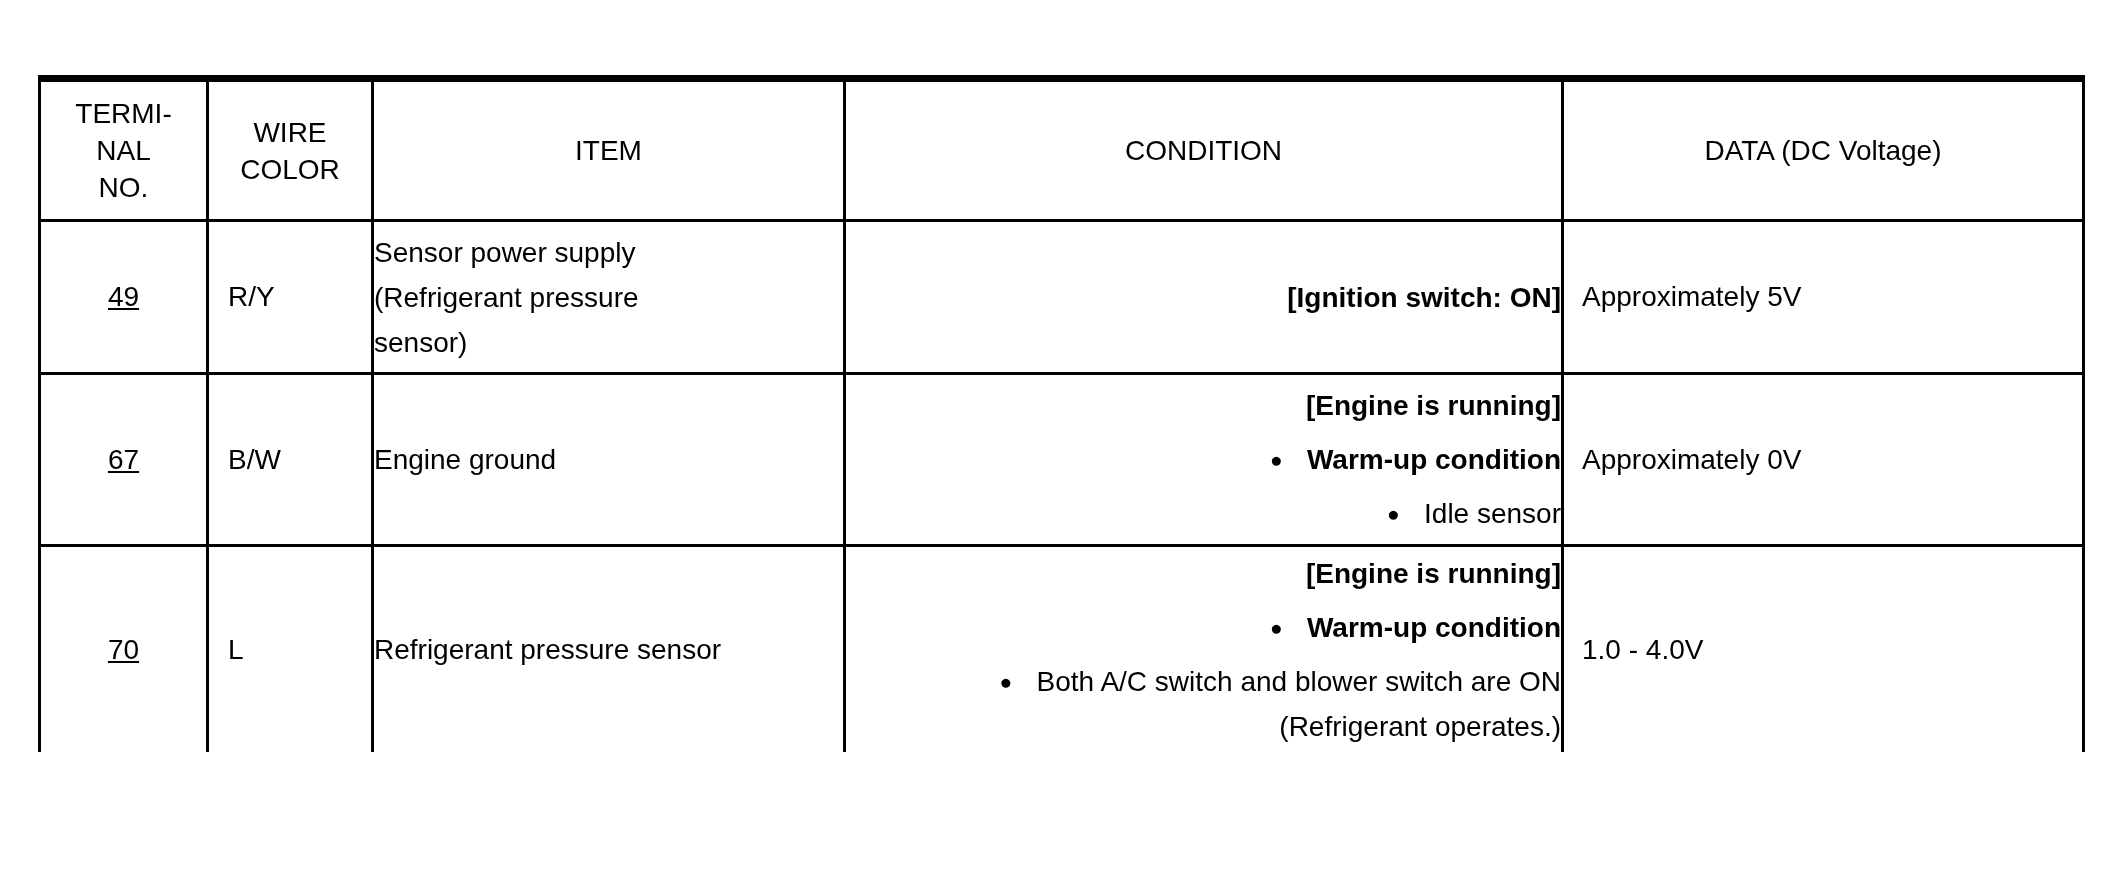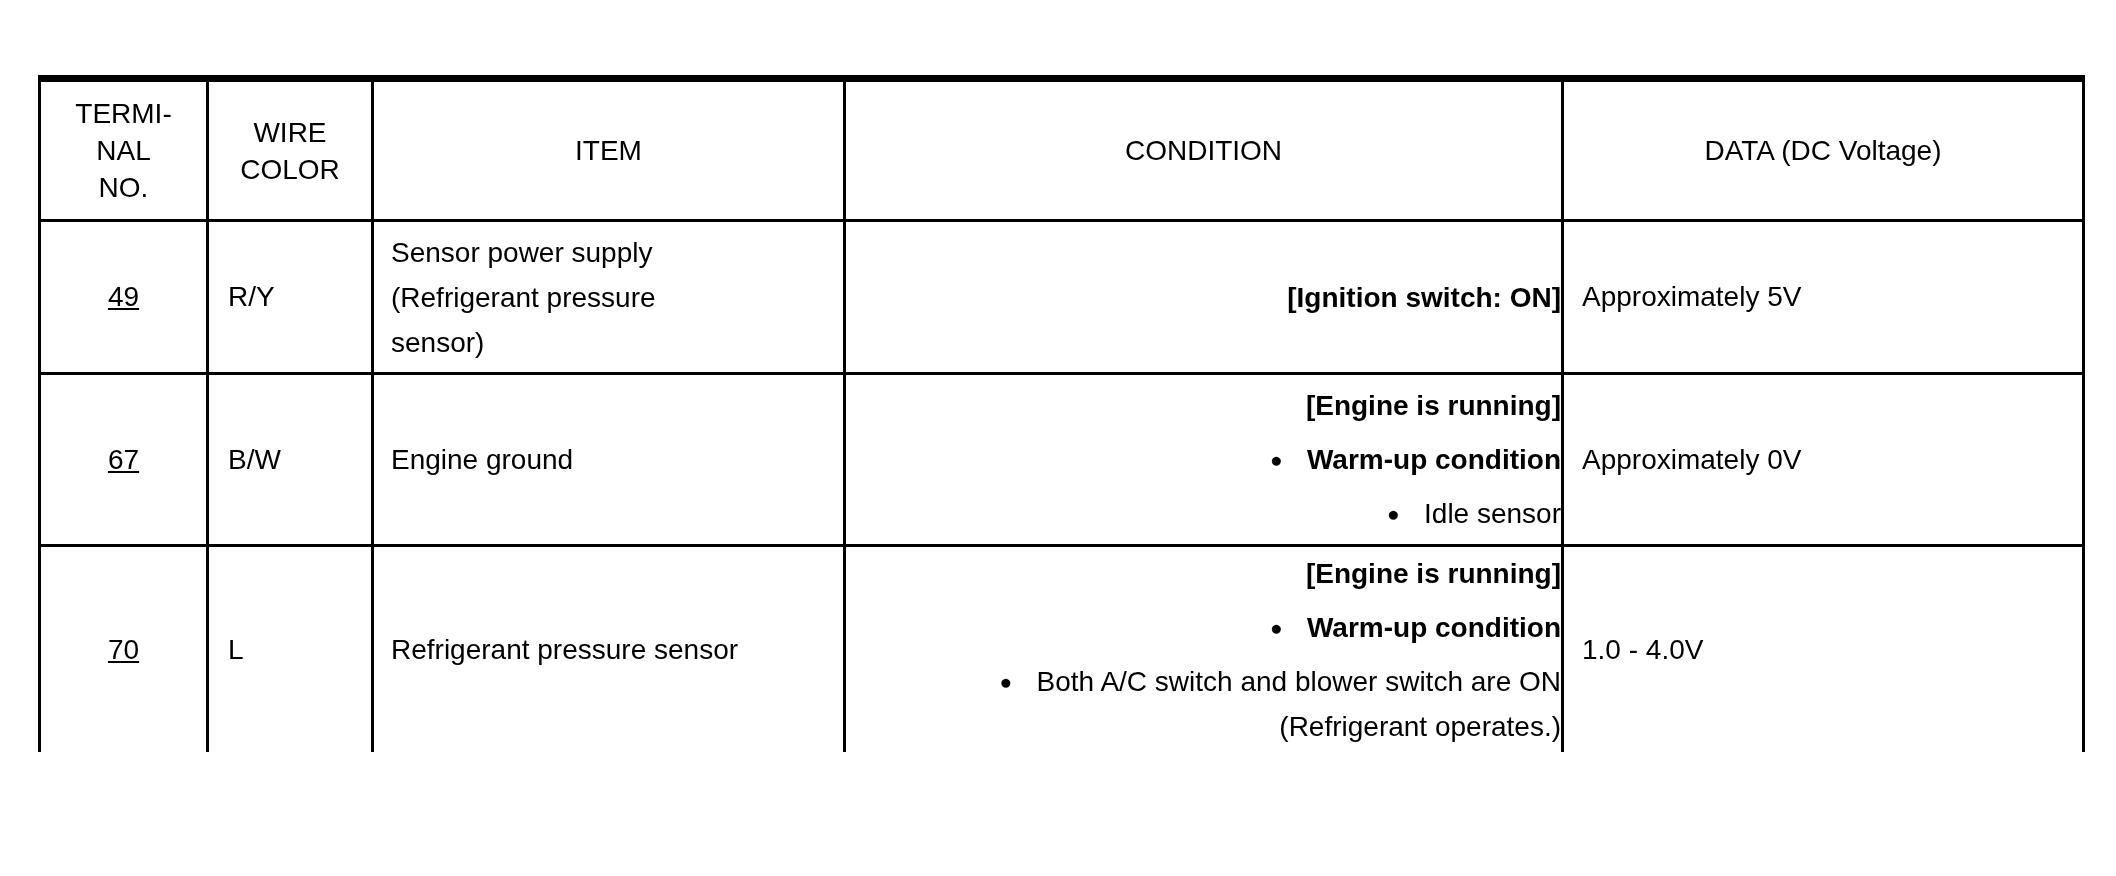--- a/index.html
+++ b/index.html
@@ -52,21 +52,21 @@
 
   td.c-term {
     text-align: center;
     text-decoration: underline;
   }
   td.c-wire {
     padding-left: 19px;
     margin-top: 37px;
   }
   td.c-item {
-    padding-left: 17px;
+    padding-left: 0;
     line-height: 45px;
     white-space: pre-line;
   }
   td.c-cond {
     padding-left: 16px;
   }
   td.c-data {
     padding-left: 18px;
     margin-left: 8px;
   }

